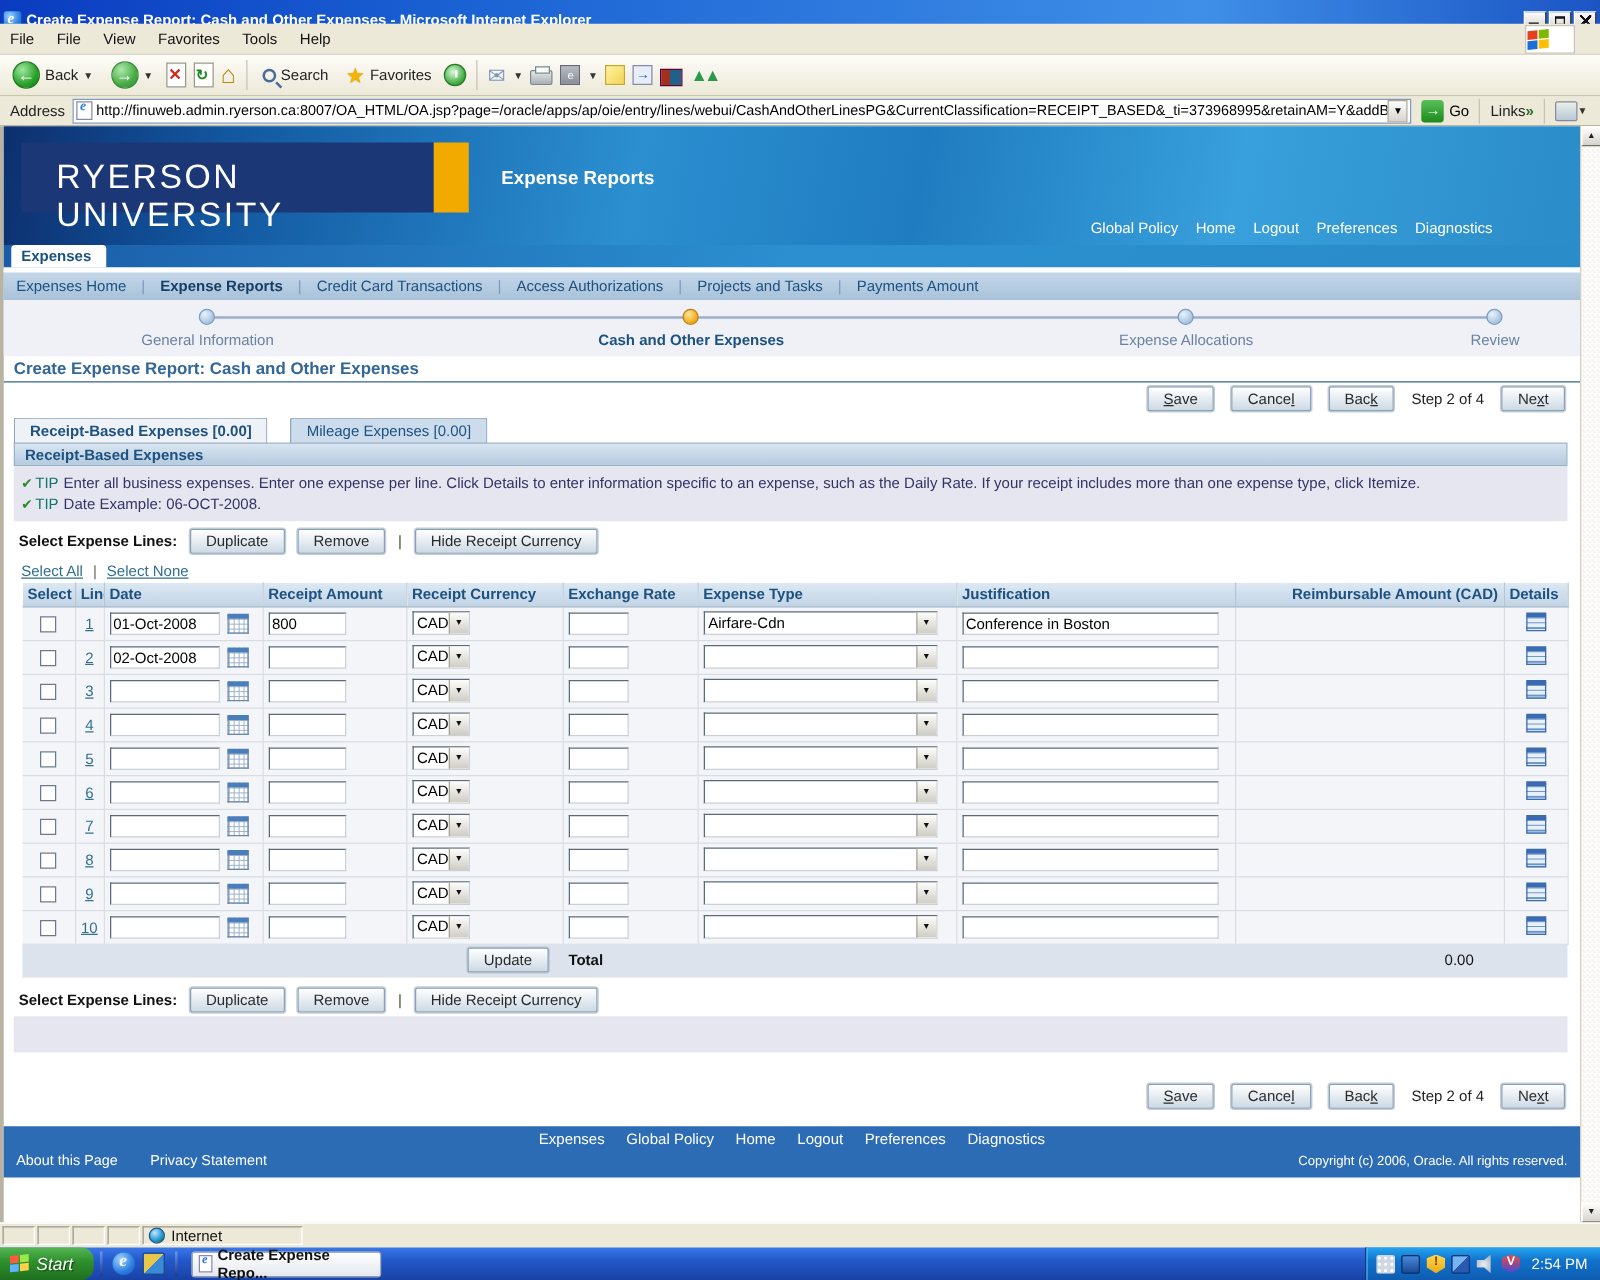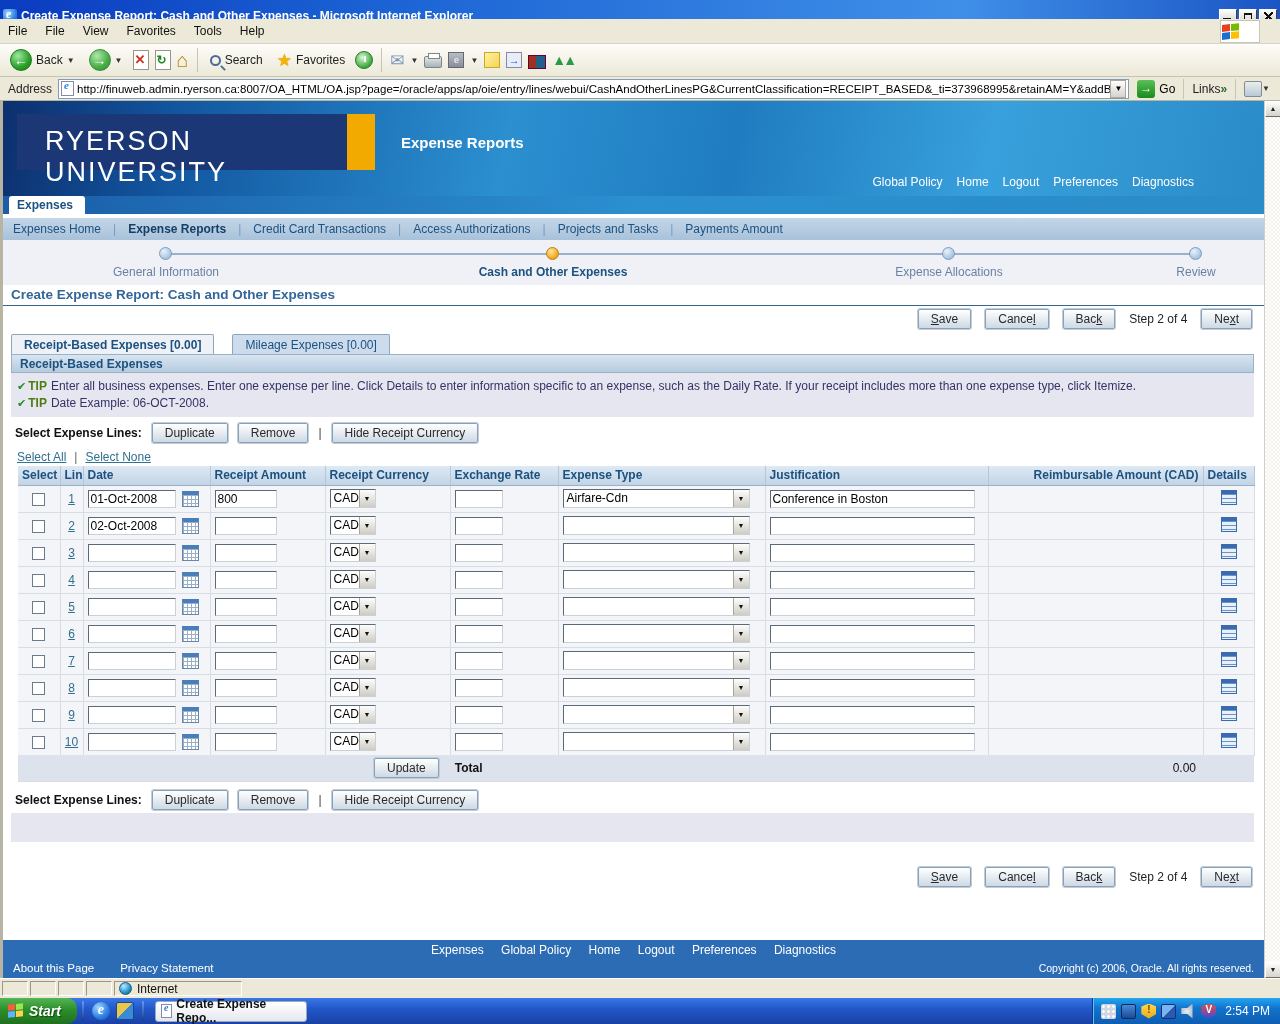--- a/index.html
+++ b/index.html
@@ -121,21 +121,21 @@
   .subtabs { position:absolute; left:8px; top:233px; display:flex; align-items:flex-end; gap:18px; }
   .stab { padding:3px 12px; border:1px solid #8fa6ba; border-bottom:none; border-radius:2px 2px 0 0; color:#1c5180; cursor:pointer; }
   .stab.on { background:#eef2f7; font-weight:bold; }
   .stab.off { background:#ccdcec; }
   .sectionbar { position:absolute; left:8px; top:253px; width:1243px; height:19px;
     background:linear-gradient(#d9e5f1,#b5cbdf); border:1px solid #9ab2c6; color:#1c5180; font-weight:bold;
     padding:2px 8px; }
   .tipsbox { position:absolute; left:8px; top:272px; width:1243px; height:44px; background:#e6e6f0; padding:6px 6px 0 6px; }
   .tipline { display:flex; align-items:baseline; margin-bottom:3px; color:#336; }
   .tick { color:#2a8a2a; font-size:11px; margin-right:2px; }
-  .tippre { font-weight:bold; margin-right:4px; color:#4d7c0f; }
+  .tippre { font-weight:normal; margin-right:4px; color:#0f766e; }
 
   .ctlrow { position:absolute; left:12px; display:flex; align-items:center; gap:10px; }
   .ctl1 { top:322px; } .ctl2 { top:689px; }
   .ctlrow .lblb { font-weight:bold; color:#111; }
   .pipe { color:#444; }
   .sellinks { position:absolute; left:14px; top:349px; display:flex; align-items:center; gap:8px; }
   .sellinks a, .linknum { color:#31708f; text-decoration:underline; cursor:pointer; }
   .sellinks .sp { color:#666; }
 
   
@@ -162,25 +162,25 @@
   .sel .val { flex:1; }
   .detico { display:inline-block; width:16px; height:15px; background:#e8f0fa; border:1px solid #3a6ab0;
     border-top:4px solid #3a6ab0; cursor:pointer;
     background-image:repeating-linear-gradient(to bottom,#6a94c8 0 1px,transparent 1px 4px); }
 
   .tfoot { position:absolute; left:15px; top:654px; width:1236px; height:27px; display:flex; border-bottom:1px solid #d8dde3;}
   .tfoot .lpane { width:516px; background:#fff; display:flex; align-items:center; }
   .tfoot .rpane { flex:1; background:#dde3ec; display:flex; align-items:center; }
   .tfoot .upd { margin-left:356px; }
   .totlbl { font-weight:bold; color:#111; margin-left:16px; }
-  .totval { margin-left:auto; margin-right:58px; color:#111; }
+  .totval { margin-left:auto; margin-right:75px; color:#111; }
 
   .lavband { position:absolute; left:8px; top:712px; width:1243px; height:29px; background:#e6e6f0; }
 
-  .footerbar { position:absolute; left:0; top:800px; width:1261px; height:41px; background:#2c6cb5; color:#fff;margin-top:39px; }
+  .footerbar { position:absolute; left:0; top:800px; width:1261px; height:41px; background:#2c6cb5; color:#fff; }
   .flinks { text-align:center; padding-top:3px; }
   .flinks span { margin:0 7px; cursor:pointer; }
   .fbottom { position:absolute; left:10px; right:10px; top:22px; display:flex; font-size:11.5px; }
   .fbottom .fl { margin-right:26px; cursor:pointer; }
   .fbottom .copy { margin-left:auto; font-size:10.5px; }
 
   
   .statusbar { position:absolute; left:0; top:978px; width:1280px; height:20px; background:#ece9d8;
     border-top:1px solid #fff; display:flex; align-items:stretch; padding:2px; gap:2px; }
   .pane { border:1px solid; border-color:#9a968a #fff #fff #9a968a; display:flex; align-items:center; padding:0 4px; color:#111; }
@@ -189,21 +189,21 @@
   .pane.zone { width:128px; gap:5px; }
   .globe { width:13px; height:13px; border-radius:50%; background:radial-gradient(circle at 35% 30%,#bfe8ff,#2a9ad8 55%,#1a6a38 90%); border:1px solid #1a5a8a;}
   .pgico { width:12px; height:14px; background:#fff; border:1px solid #88a; position:relative; }
   .pgico:after { content:"e"; position:absolute; left:2px; top:-3px; font:bold italic 10px "Liberation Serif",serif; color:#2a7de0;}
 
   
   .taskbar { position:absolute; left:0; top:998px; width:1280px; height:26px;
     background:linear-gradient(#3a77e8,#2358c9 40%,#1941a5); display:flex; align-items:center; }
   .startbtn { height:26px; display:flex; align-items:center; gap:5px; padding:0 16px 0 8px;
     background:linear-gradient(#55b554,#2d8f2c 45%,#1f6f1f); border-radius:0 10px 10px 0; color:#fff;
-    font-weight:bold; font-style:italic; font-size:14px; text-shadow:1px 1px 1px #0a4a0a; cursor:pointer;text-align:center; }
+    font-weight:normal; font-style:italic; font-size:14px; text-shadow:1px 1px 1px #0a4a0a; cursor:pointer;text-align:center; }
   .startflag { width:16px; height:14px; display:grid; grid-template-columns:7px 7px; grid-template-rows:6px 6px; gap:1px; transform:skewY(-6deg); }
   .startflag i:nth-child(1){background:#ff5a3c;} .startflag i:nth-child(2){background:#9ae84a;}
   .startflag i:nth-child(3){background:#5ab4ff;} .startflag i:nth-child(4){background:#ffd24a;}
   .tsep { width:2px; height:20px; background:linear-gradient(#6a9af0,#1a3a90); margin:0 5px; border-radius:1px; }
   .ql { width:18px; height:18px; margin:0 3px; cursor:pointer; }
   .ql.ie { border-radius:50%; background:radial-gradient(circle at 35% 30%,#9fd4ff,#2a7de0 60%,#1a5cb0); color:#fff; font:bold italic 14px "Liberation Serif",serif; text-align:center; line-height:16px;}
   .ql.shell { background:linear-gradient(135deg,#e8c84a 0 50%,#3a8ad8 50%); border:1px solid #1a4a8a; border-radius:2px;}
   .taskbtn { height:21px; margin-left:6px; width:152px; background:linear-gradient(#ffffff,#e4e8ee);
     border:1px solid #9aa8c0; border-radius:3px; display:flex; align-items:center; gap:4px; padding:0 5px;
     font-weight:bold; color:#111; cursor:pointer; }

